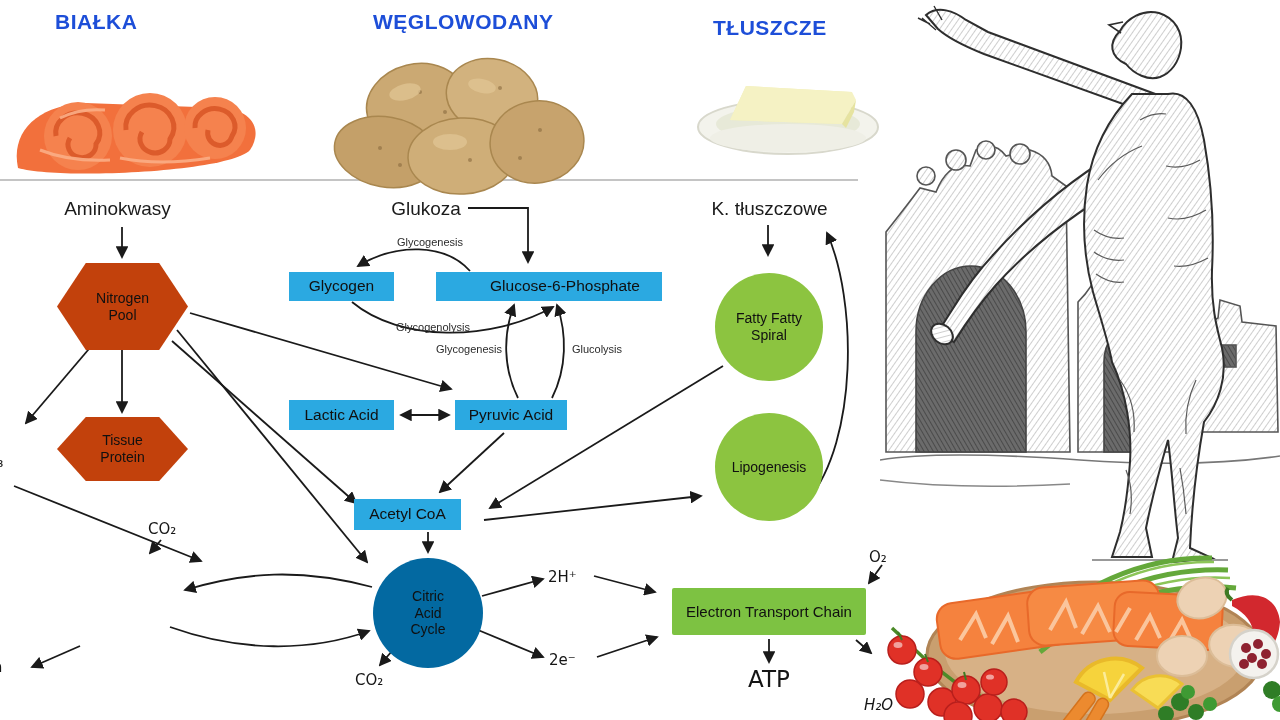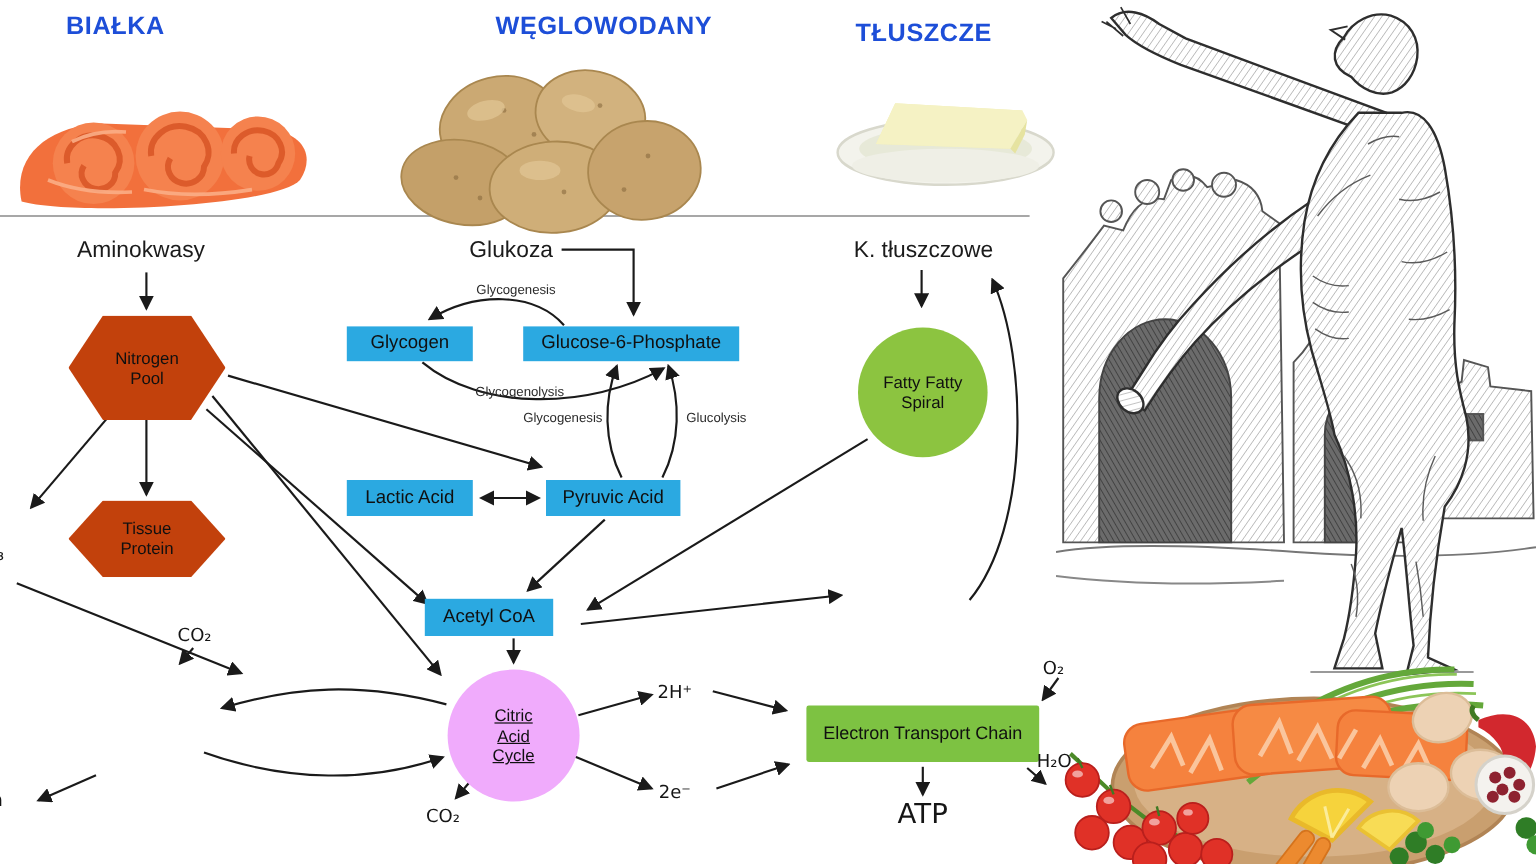--- a/index.html
+++ b/index.html
@@ -11,45 +11,45 @@
   .elabel{position:absolute;font-size:11px;color:#2b2b2b;z-index:3;transform:translateX(-50%);white-space:nowrap;}
   .mol{position:absolute;font-size:15px;color:#151515;z-index:3;font-family:"DejaVu Sans",sans-serif;white-space:nowrap;}
   
   .node{position:absolute;display:flex;align-items:center;justify-content:center;text-align:center;
         color:#101010;z-index:2;line-height:1.2;}
   .rect{background:#2BA9E1;font-size:15.5px;}
   .hexagon{background:#c2410c;font-size:14px;
         clip-path:polygon(22% 0,78% 0,100% 50%,78% 100%,22% 100%,0 50%);}
   .circle{border-radius:50%;font-size:14px;}
   .c-red{background:#C8696E;}
-  .c-blue{background:#f0abfc;text-decoration:underline;}
+  .c-blue{background:#0369a1;}
   .c-green{background:#8CC440;}
   .rounded{background:#7DC242;border-radius:2px;font-size:15px;}
   svg{position:absolute;top:0;left:0;}
   #arrows{z-index:1;pointer-events:none;}
   #top-illustrations{z-index:2;pointer-events:none;}
   #right-panel{left:880px;z-index:4;pointer-events:none;}
 </style>
 </head>
 <body>
 
 <div id="app">
 
   <div class="cat" style="left:55px;top:10px;width:140px;">BIAŁKA</div>
-  <div class="cat" style="left:373px;top:10px;width:185px;margin-left:40px;">WĘGLOWODANY</div>
+  <div class="cat" style="left:373px;top:10px;width:185px;">WĘGLOWODANY</div>
   <div class="cat" style="left:713px;top:16px;width:145px;">TŁUSZCZE</div>
 
   <div class="src" style="left:55px;top:198px;width:125px;">Aminokwasy</div>
   <div class="src" style="left:381px;top:198px;width:90px;">Glukoza</div>
   <div class="src" style="left:702px;top:198px;width:135px;">K. tłuszczowe</div>
 
   <div class="node rect" style="left:289px;top:272px;width:105px;height:29px;">
       <span>Glycogen</span>
     </div>
-  <div class="node rect" style="left:436px;top:272px;width:180px;height:29px;">
+  <div class="node rect" style="left:436px;top:272px;width:194px;height:29px;padding-left:32px;">
       <span>Glucose-6-Phosphate</span>
     </div>
   <div class="node rect" style="left:289px;top:400px;width:105px;height:30px;">
       <span>Lactic Acid</span>
     </div>
   <div class="node rect" style="left:455px;top:400px;width:112px;height:30px;">
       <span>Pyruvic Acid</span>
     </div>
   <div class="node rect" style="left:354px;top:499px;width:107px;height:31px;">
       <span>Acetyl CoA</span>
@@ -60,40 +60,43 @@
     </div>
   <div class="node hexagon" style="left:57px;top:417px;width:131px;height:64px;">
       <span style="width:64px;">Tissue Protein</span>
     </div>
 
   <div class="node circle c-blue" style="left:373px;top:558px;width:110px;height:110px;">
       <span style="width:50px;">Citric Acid Cycle</span>
     </div>
   <div class="node circle c-green" style="left:715px;top:273px;width:108px;height:108px;">
       <span style="width:76px;">Fatty Fatty Spiral</span>
+    </div>
+  <div class="node circle c-green" style="left:715px;top:413px;width:108px;height:108px;">
+      <span>Lipogenesis</span>
     </div>
 
   <div class="node rounded" style="left:672px;top:588px;width:194px;height:47px;">
       <span>Electron Transport Chain</span>
     </div>
 
   <div class="elabel" style="left:430px;top:236px;">Glycogenesis</div>
   <div class="elabel" style="left:433px;top:321px;">Glycogenolysis</div>
   <div class="elabel" style="left:469px;top:343px;">Glycogenesis</div>
   <div class="elabel" style="left:597px;top:343px;">Glucolysis</div>
 
   <div class="mol" style="left:-27px;top:452px;font-size:16px;">NH₃</div>
   <div class="mol" style="left:-35px;top:657px;font-size:16px;">Urea</div>
   <div class="mol" style="left:148px;top:520px;">CO₂</div>
   <div class="mol" style="left:355px;top:671px;">CO₂</div>
   <div class="mol" style="left:548px;top:568px;">2H⁺</div>
   <div class="mol" style="left:549px;top:651px;">2e⁻</div>
   <div class="mol" style="left:869px;top:548px;">O₂</div>
   <div class="mol" style="left:748px;top:666px;font-size:23px;">ATP</div>
-  <div class="mol" style="left:864px;top:625px;">H₂O</div>
+  <div class="mol" style="left:864px;top:696px;font-style:italic;">H₂O</div>
 
   <svg id="arrows" width="1280" height="720" viewBox="0 0 1280 720">
     <defs>
       <marker id="ah" viewBox="0 0 10 10" refX="8.5" refY="5" markerWidth="7" markerHeight="7" orient="auto-start-reverse">
         <path d="M0,0 L10,5 L0,10 z" fill="#1a1a1a"></path>
       </marker>
     </defs>
     <g stroke="#1a1a1a" stroke-width="1.8" fill="none">
       <line x1="0" y1="180" x2="858" y2="180" stroke="#8a8a8a" stroke-width="1.2"></line>
 

